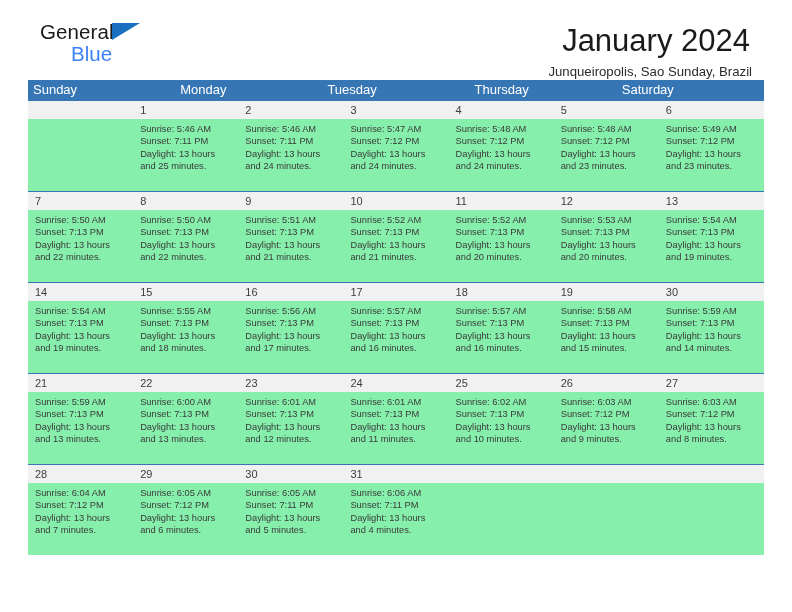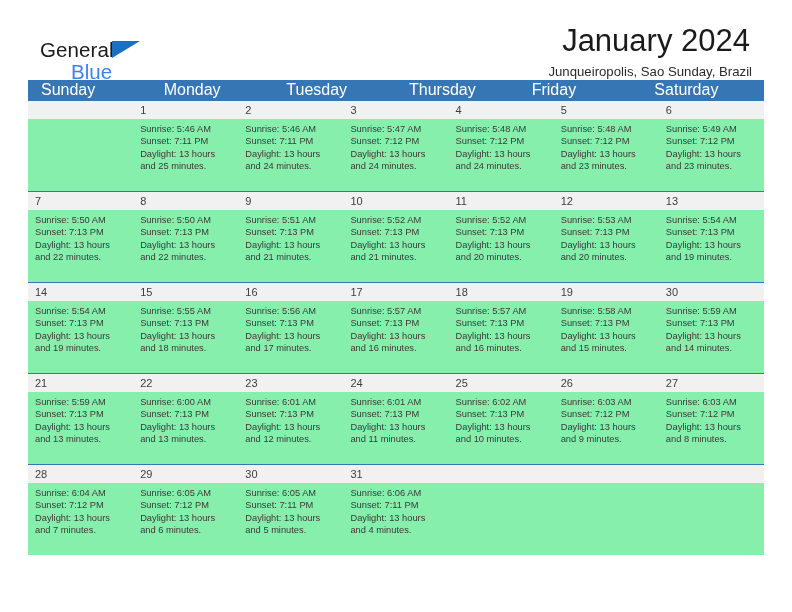--- a/index.html
+++ b/index.html
@@ -25,21 +25,21 @@
   
   .topbar {
     position: relative;
     height: 72px;
     padding-top: 22px;
     box-sizing: border-box;
   }
   .logo {
     position: absolute;
     left: 12px;
-    top: 40px;
+    top: 22px;
     width: 200px;
     height: 48px;
   }
   .logo-general {
     font-size: 20.5px;
     color: #1a1a1a;
     letter-spacing: .1px;
     line-height: 20px;
     font-family: "Liberation Sans", sans-serif;
   }
@@ -85,23 +85,23 @@
     width: 736px;
   }
   .weekhead {
     display: flex;
     background: #3676b4;
     height: 20px;
   }
   .weekhead .wh {
     flex: 1 1 0;
     color: #ffffff;
-    font-size: 16px;
+    font-size: 13px;
     line-height: 20px;
-    padding-left: 13px;
+    padding-left: 5px;
     box-sizing: border-box;
     white-space: nowrap;
   }
   .week {
     border-top: 1px solid #3676b4;
   }
   .week:first-of-type {
     border-top: none;
   }
   .daynums {
@@ -156,21 +156,20 @@
     </div>
   </div>
 
   <div class="cal">
 
     <div class="weekhead">
       <div class="wh">Sunday</div>
       <div class="wh">Monday</div>
       <div class="wh">Tuesday</div>
       <div class="wh">Thursday</div>
-      <div class="wh">Friday</div>
       <div class="wh">Saturday</div>
     </div>
 
     <div class="week">
       <div class="daynums">
         <div class="dn"></div>
         <div class="dn">1</div>
         <div class="dn">2</div>
         <div class="dn">3</div>
         <div class="dn">4</div>

